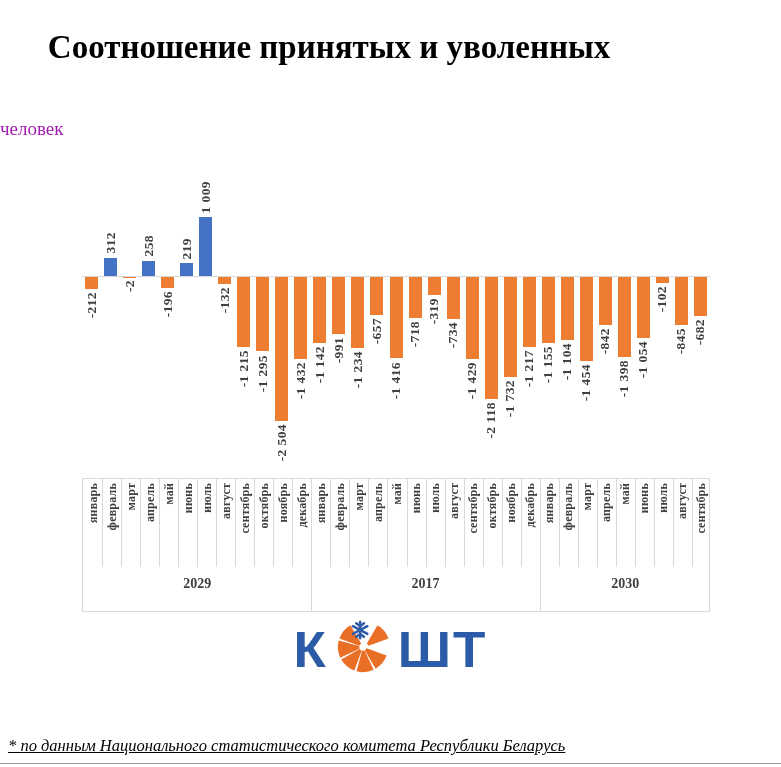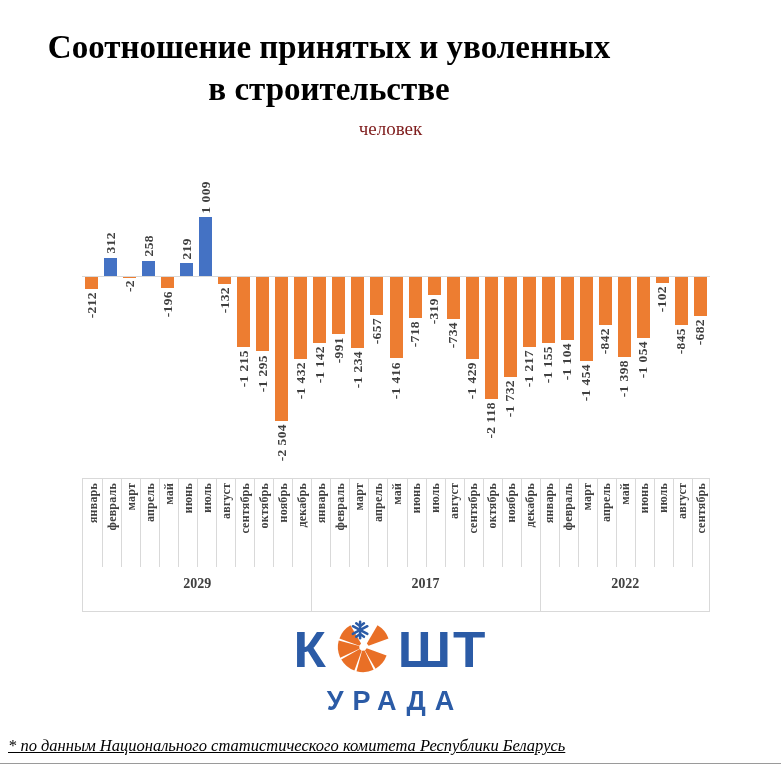--- a/index.html
+++ b/index.html
@@ -10,21 +10,21 @@
   }
 
   
   .title {
     position:absolute; top:26px; left:0; width:658px;
     text-align:center; font-weight:bold; color:#000;
     font-size:33px; line-height:1.28;
   }
   .subtitle {
     position:absolute; top:118px; left:0; width:781px;
-    text-align:center; font-size:19px; color:#7f1d1d;
+    text-align:left; font-size:19px; color:#a21caf;
   }
 
   
   .plot {
     position:absolute; left:82px; top:160px; width:628px; height:318px;
   }
   .zero-line {
     position:absolute; left:0; width:628px; height:1px; background:#d9d9d9;
   }
   .bar { position:absolute; }
@@ -75,21 +75,20 @@
   .bottom-rule {
     position:absolute; left:0; top:763px; width:781px; height:1px;
     background:#9a9a9a;
   }
 </style>
 </head>
 <body>
 
 <div class="title">
   <div>Соотношение принятых и уволенных</div>
-  <div>в строительстве</div>
 </div>
 <div class="subtitle">человек</div>
 
 <div class="plot">
     <div class="zero-line" style="top: 115.636px;"></div>
     <div class="bar" style="left: 3.01515px; width: 13px; height: 12.2575px; top: 116.636px; background: rgb(237, 125, 49);"></div>
     <span class="vlab" style="left: 9.51515px; top: 131.894px;">-212</span>
     <div class="bar" style="left: 22.0455px; width: 13px; height: 18.0393px; top: 97.5971px; background: rgb(68, 114, 196);"></div>
     <span class="vlab" style="left: 28.5455px; bottom: 224.403px;">312</span>
     <div class="bar" style="left: 41.0758px; width: 13px; height: 0.6px; top: 116.636px; background: rgb(237, 125, 49);"></div>
@@ -185,21 +184,21 @@
     <div class="tick month" style="left: 513.818px;"></div>
     <div class="tick month" style="left: 532.848px;"></div>
     <div class="tick month" style="left: 551.879px;"></div>
     <div class="tick month" style="left: 570.909px;"></div>
     <div class="tick month" style="left: 589.939px;"></div>
     <div class="tick month" style="left: 608.97px;"></div>
     <div class="year-label" style="left: 114.182px;">2029</div>
     <div class="tick group" style="left: 228.364px;"></div>
     <div class="year-label" style="left: 342.545px;">2017</div>
     <div class="tick group" style="left: 456.727px;"></div>
-    <div class="year-label" style="left: 542.364px;">2022</div>
+    <div class="year-label" style="left: 542.364px;">2030</div>
     <span class="vlab month-label" style="left: 9.51515px;">январь</span>
     <span class="vlab month-label" style="left: 28.5455px;">февраль</span>
     <span class="vlab month-label" style="left: 47.5758px;">март</span>
     <span class="vlab month-label" style="left: 66.6061px;">апрель</span>
     <span class="vlab month-label" style="left: 85.6364px;">май</span>
     <span class="vlab month-label" style="left: 104.667px;">июнь</span>
     <span class="vlab month-label" style="left: 123.697px;">июль</span>
     <span class="vlab month-label" style="left: 142.727px;">август</span>
     <span class="vlab month-label" style="left: 161.758px;">сентябрь</span>
     <span class="vlab month-label" style="left: 180.788px;">октябрь</span>
@@ -245,17 +244,16 @@
           <path d="M27,4 L27,21"></path>
           <path d="M19.5,8.5 L34.5,16.5"></path>
           <path d="M34.5,8.5 L19.5,16.5"></path>
           <path d="M23,5.5 L27,8.5 L31,5.5"></path>
           <path d="M23,19.5 L27,16.5 L31,19.5"></path>
         </g>
       </svg>
     </span>
     <span class="logo-word" style="color: rgb(43, 91, 166);">ШТ</span>
   </div>
-  <div class="logo-sub" style="color: rgb(43, 91, 166);">УРАДА</div>
 </div>
 
 <div class="footnote">* по данным Национального статистического комитета Республики Беларусь</div>
 <div class="bottom-rule"></div>
 
 </body></html>

